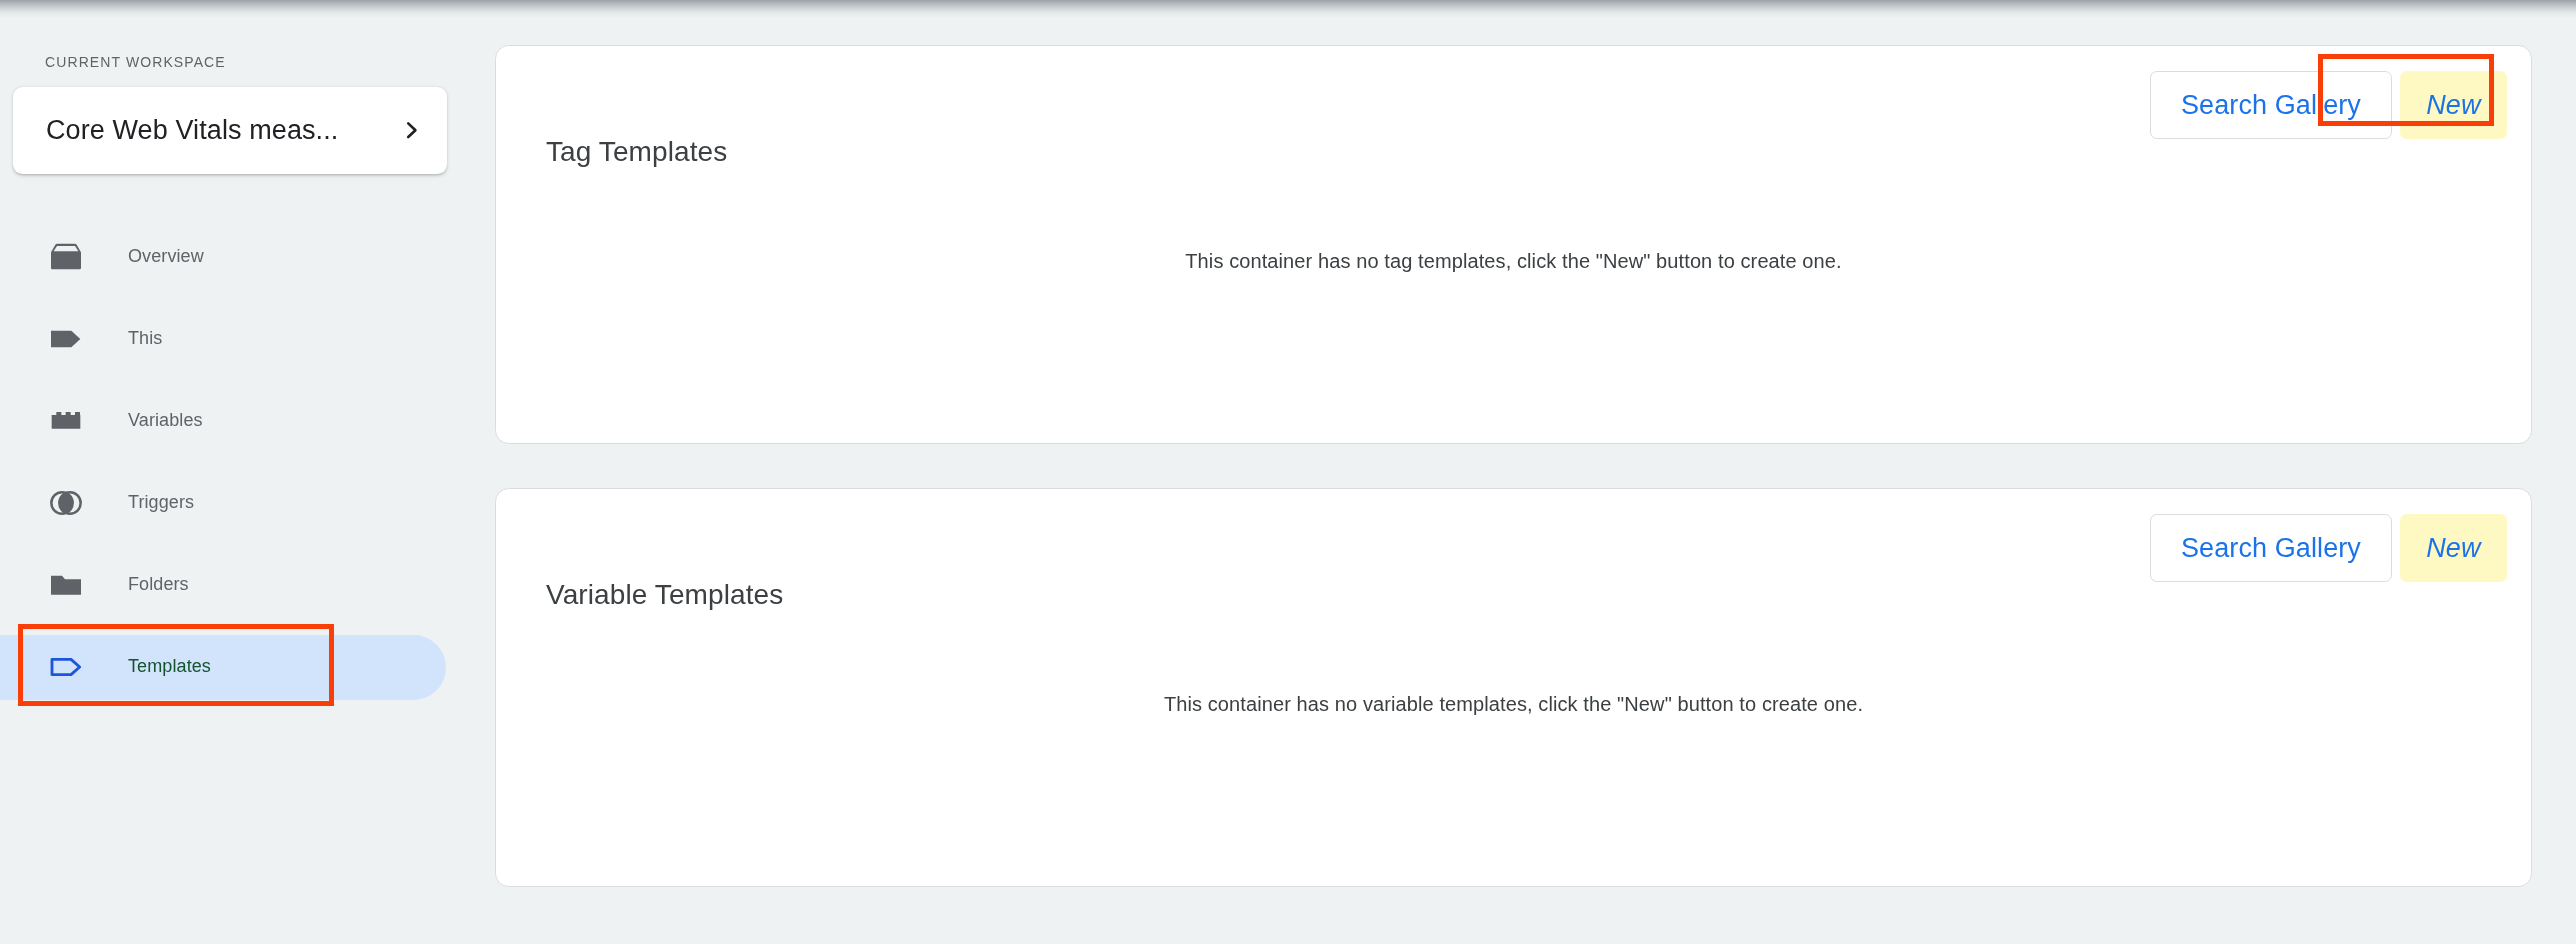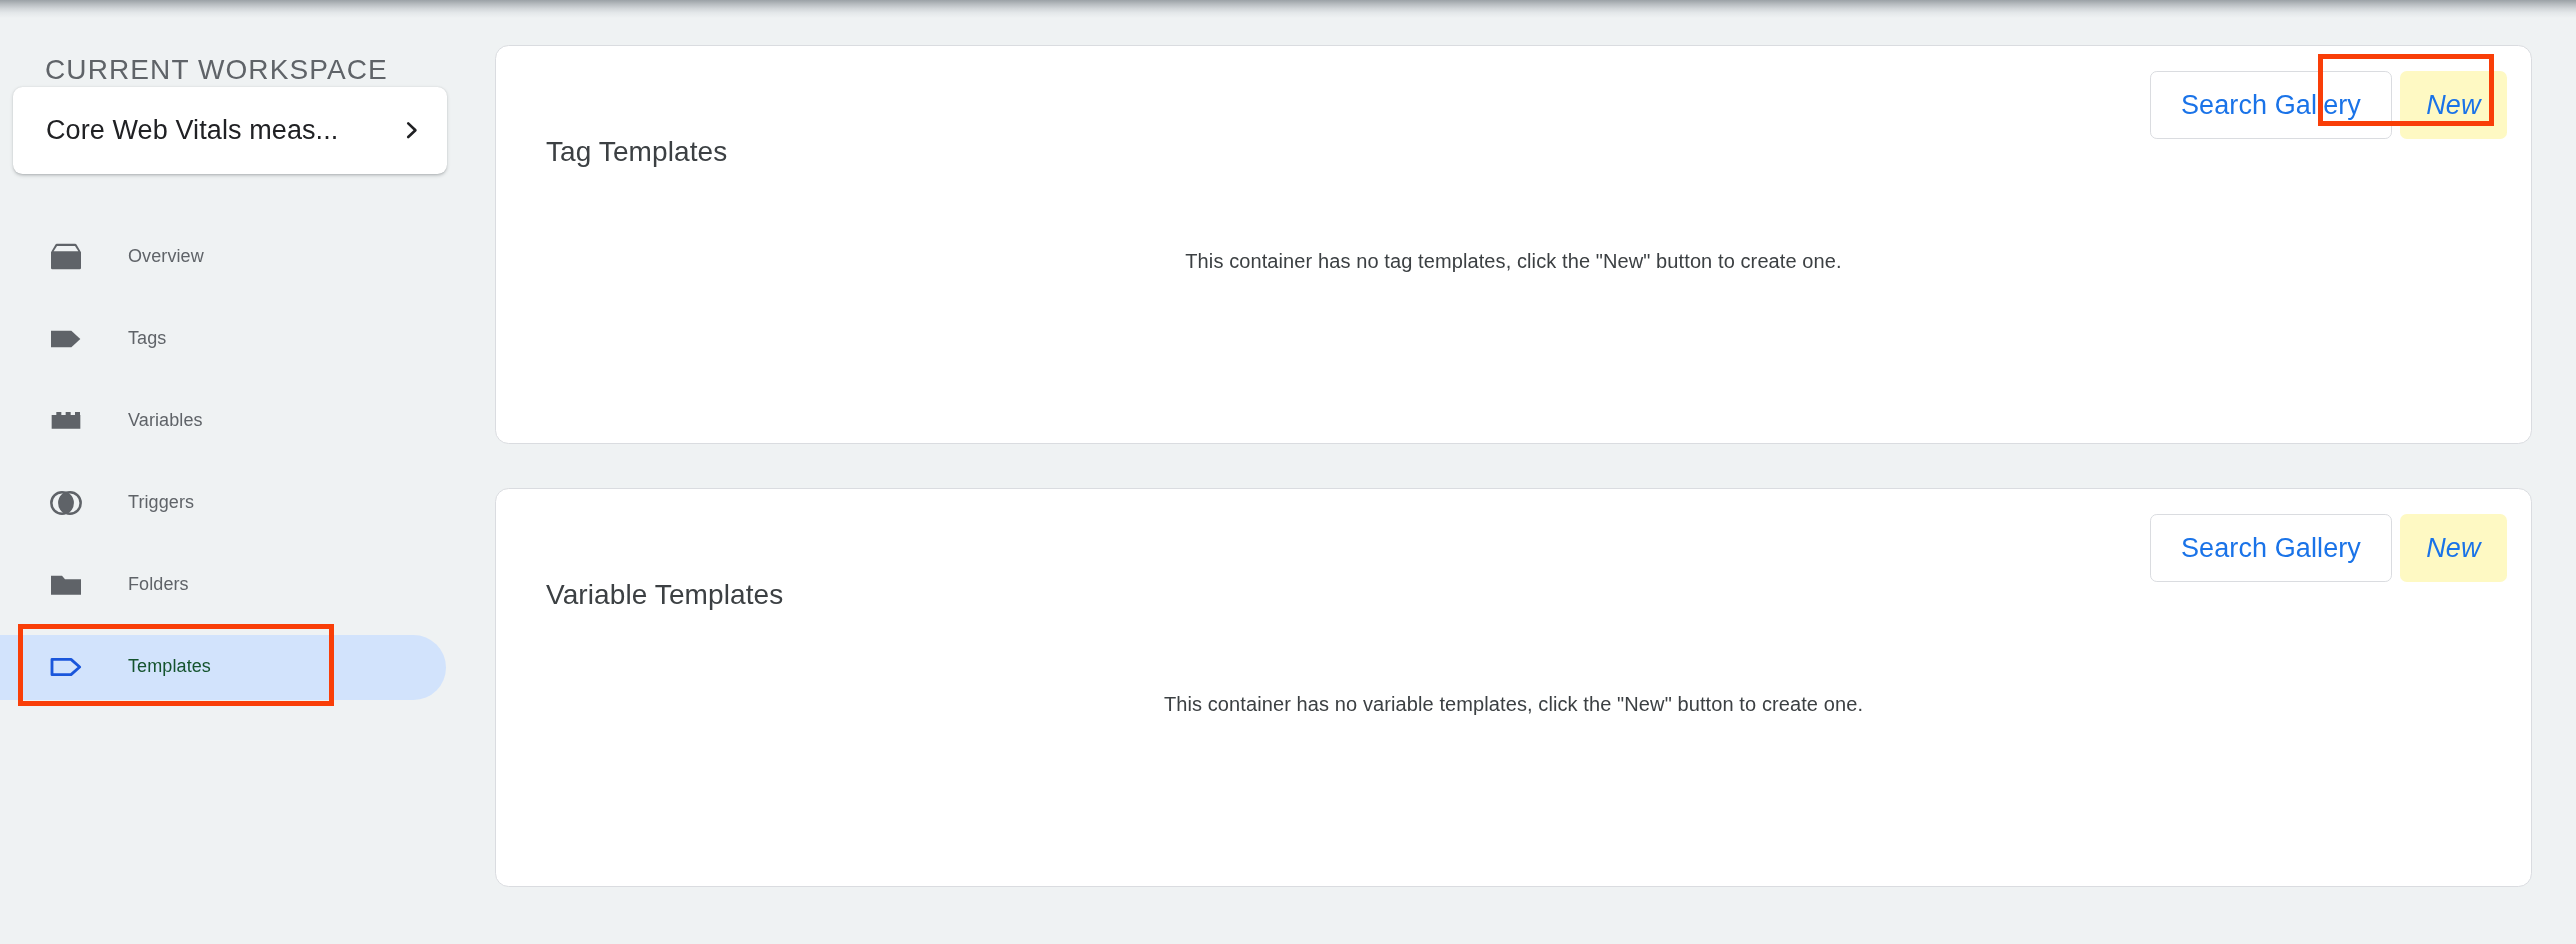--- a/index.html
+++ b/index.html
@@ -30,21 +30,21 @@
   #sidebar {
     position: absolute;
     left: 0; top: 17.7px;
     width: 495px;
     height: 927px;
   }
   #workspace-label {
     position: absolute;
     left: 45px;
     top: 36px;
-    font-size: 28px;
+    font-size: 14px;
     letter-spacing: 1.1px;
     color: #5f6368;
     font-weight: 400;
     white-space: nowrap;
   }
   #workspace-card {
     position: absolute;
     left: 13px;
     top: 69px;
     width: 434px;
@@ -242,21 +242,21 @@
       </span>
       <span class="nav-label">Overview</span>
     </div>
 
     <div class="nav-item">
       <span class="nav-icon">
         <svg viewBox="0 0 24 24" width="40" height="40">
           <path d="M3 7 L15.2 7 L20.6 12 L15.2 17 L3 17 Z" fill="#5f6368"></path>
         </svg>
       </span>
-      <span class="nav-label">Tags</span>
+      <span class="nav-label">This</span>
     </div>
 
     <div class="nav-item">
       <span class="nav-icon">
         <svg viewBox="0 0 24 24" width="40" height="40">
           <path d="M3.4 8.4 L6.2 8.4 L6.2 6.6 L9.2 6.6 L9.2 8.4 L11.8 8.4 L11.8 6.6 L14.8 6.6 L14.8 8.4 L17.4 8.4 L17.4 6.6 L20.4 6.6 L20.4 8.4 L20.6 8.4 L20.6 16.6 L3.4 16.6 Z" fill="#5f6368"></path>
         </svg>
       </span>
       <span class="nav-label">Variables</span>
     </div>

